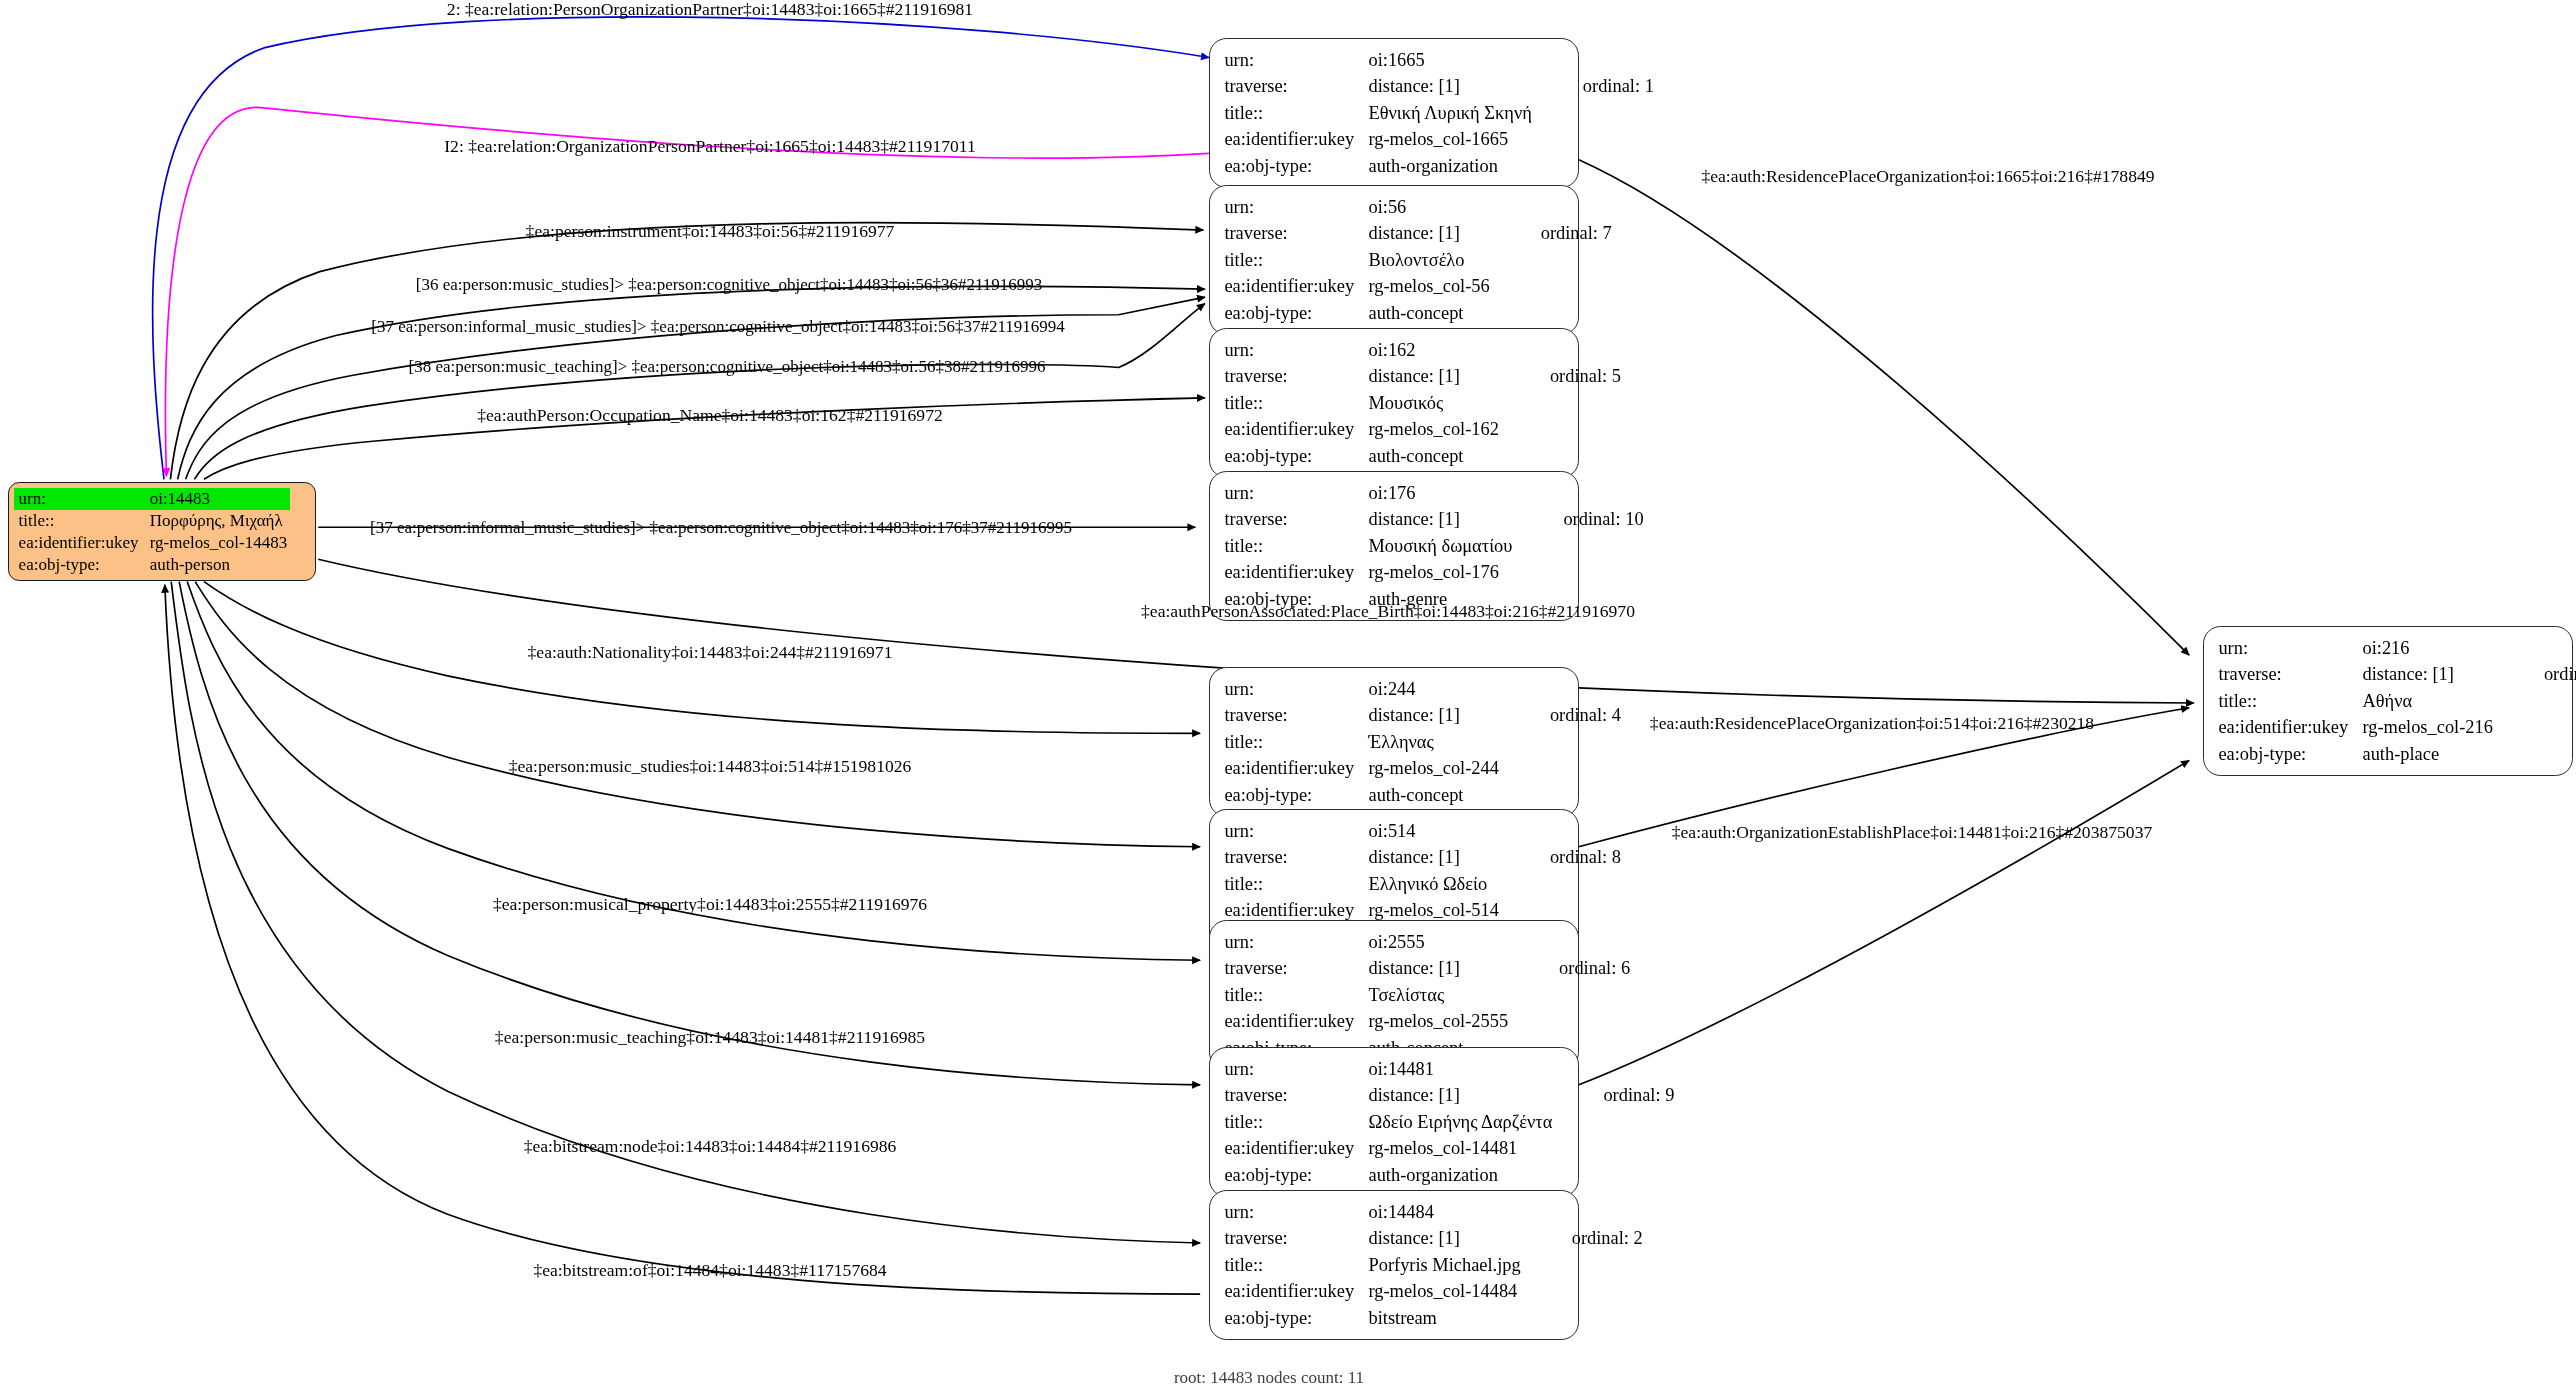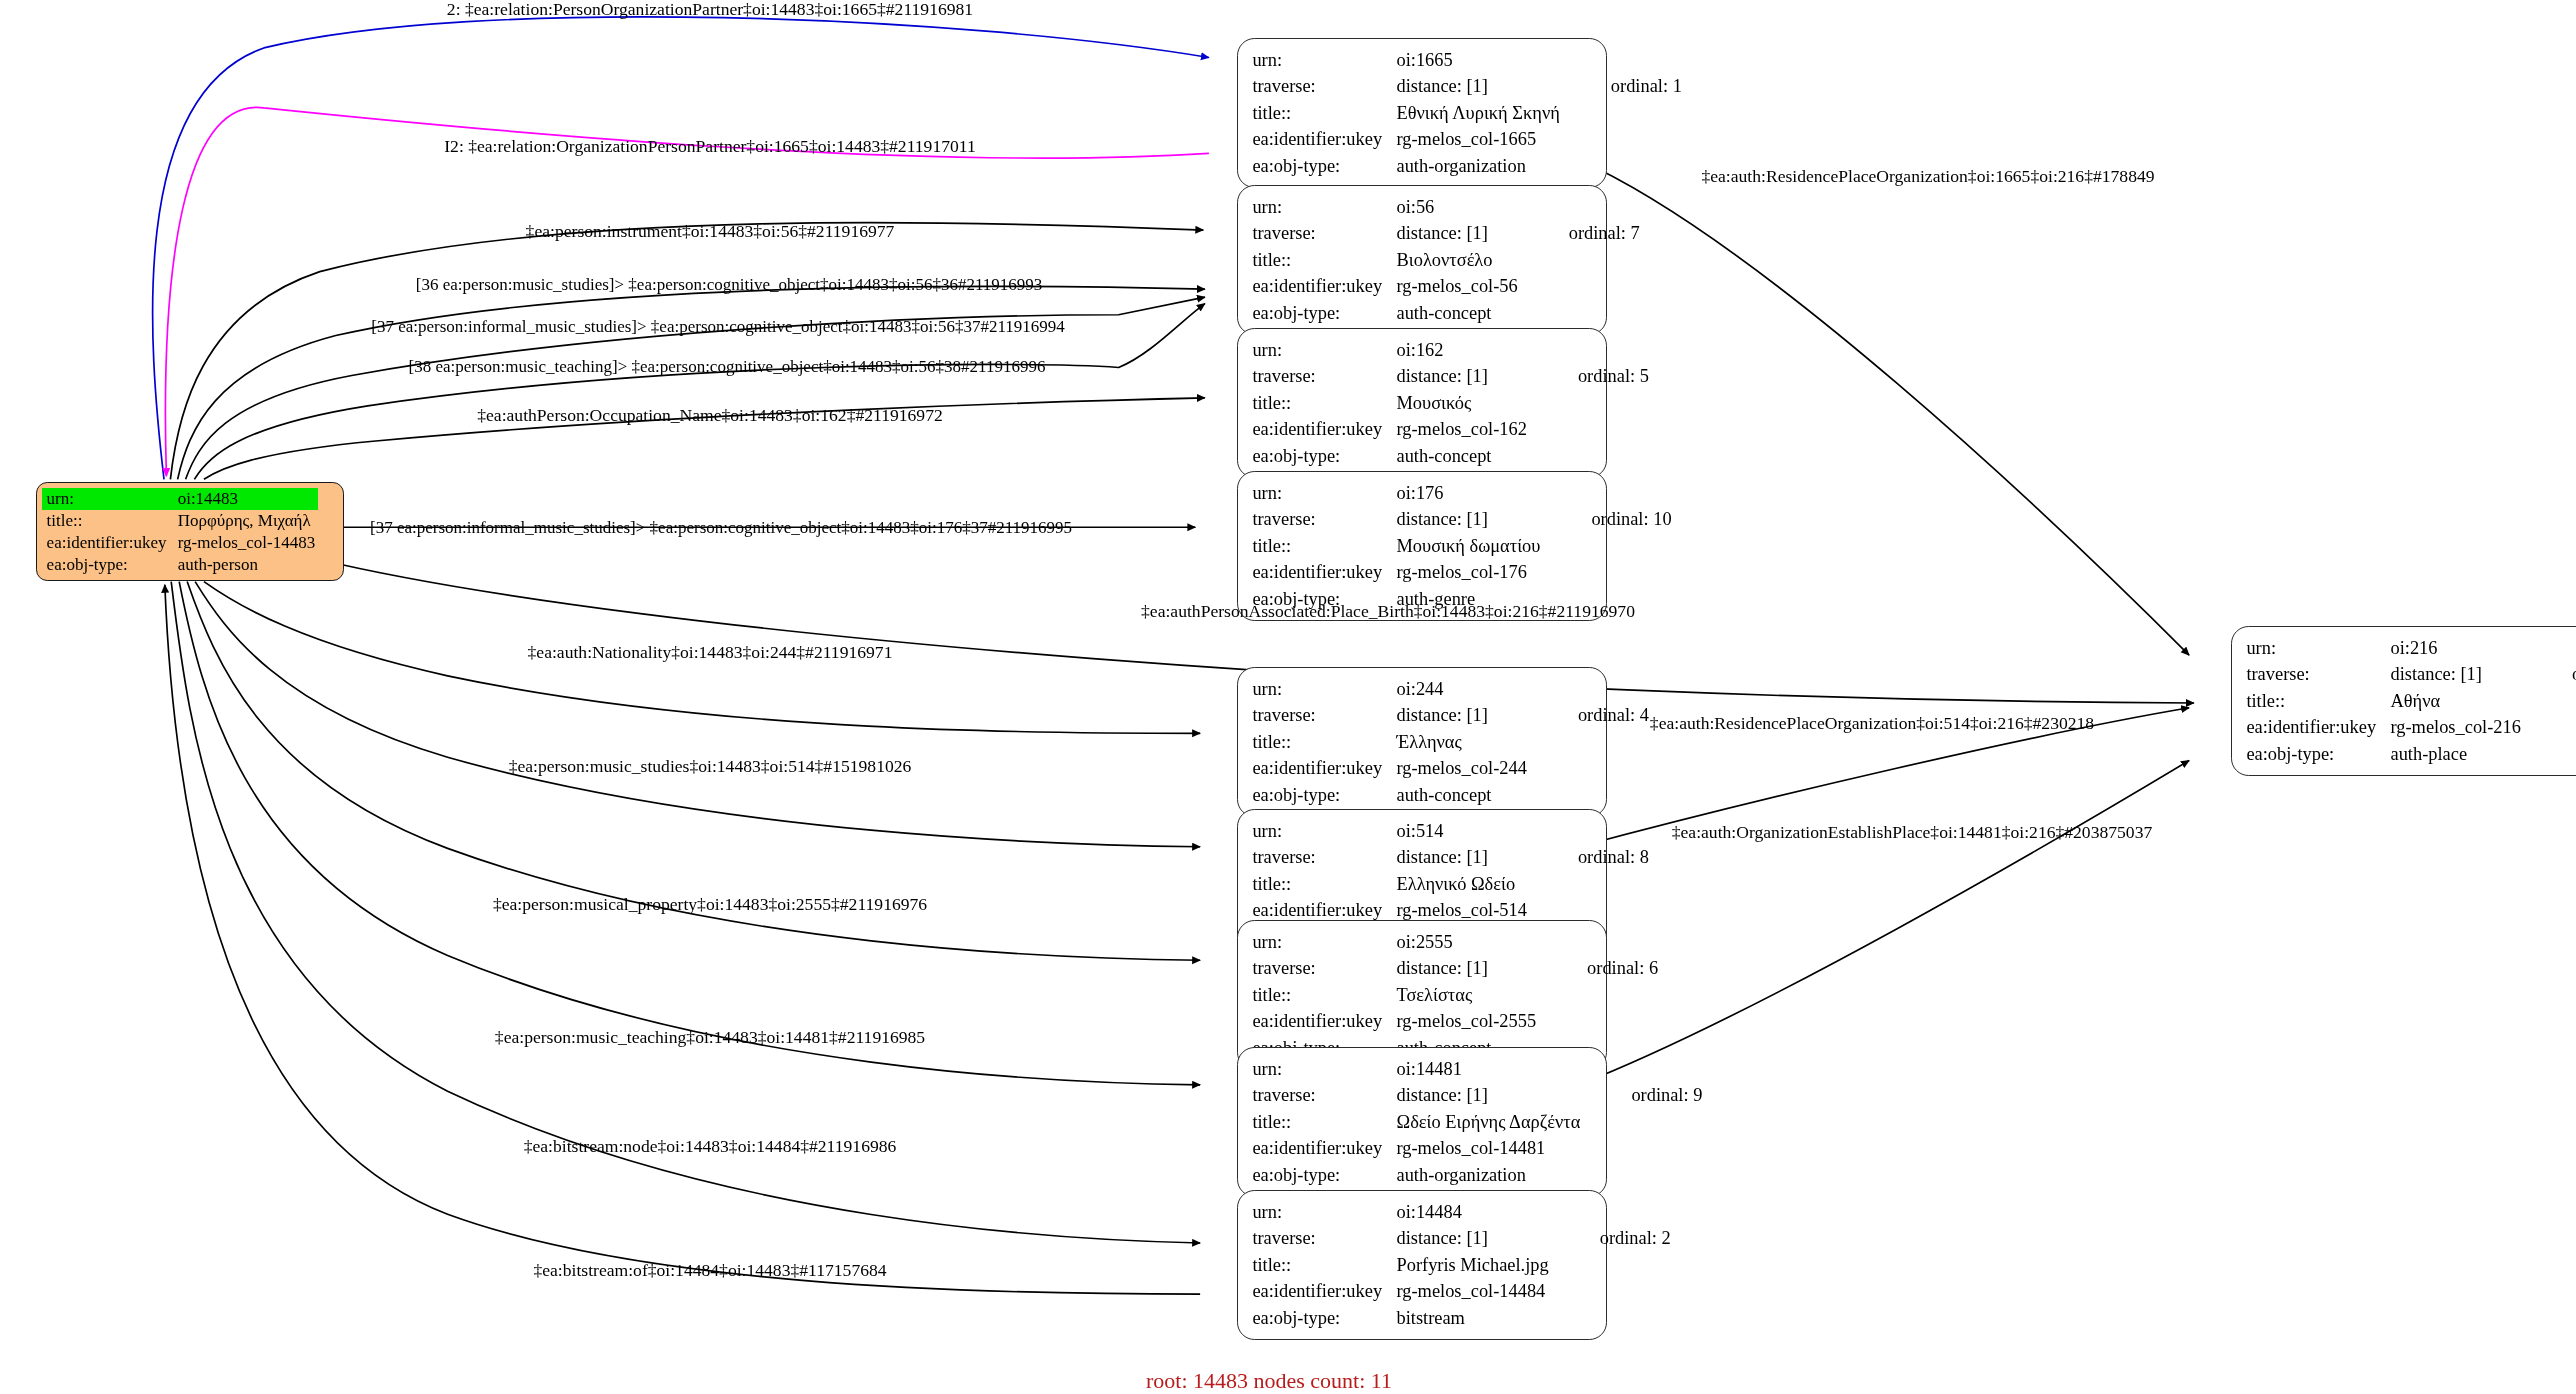--- a/index.html
+++ b/index.html
@@ -25,21 +25,20 @@
     height: 1394px;
     pointer-events: none;
   }
   .node {
     position: absolute;
     box-sizing: border-box;
     border: 1.8px solid #2b2b2b;
     border-radius: 17.6px;
     background: #ffffff;
     padding: 8px 12.8px 8px 14.4px;
-    margin-left: 28px;
   }
   .node.root {
     background: #fbc187;
     border-color: #1a1a1a;
     border-radius: 11.2px;
     padding: 4.8px 4.8px 4.8px 4.8px;
   }
   .node table {
     border-collapse: collapse;
     border-spacing: 0;
@@ -66,22 +65,22 @@
     position: absolute;
     font-size: 17.6px;
     color: #000000;
     white-space: nowrap;
     line-height: 1;
     transform: translate(-50%, -50%);
   }
   .edge-label.small { font-size: 17px; }
   .footer {
     position: absolute;
-    font-size: 22px;
-    color: #b91c1c;
+    font-size: 17px;
+    color: #404040;
     white-space: nowrap;
     transform: translateX(-50%);
   }
 </style>
 </head>
 <body>
 
 <div id="canvas">
 
   <svg id="edge-layer" viewBox="0 0 3224 1745" xmlns="http://www.w3.org/2000/svg">

